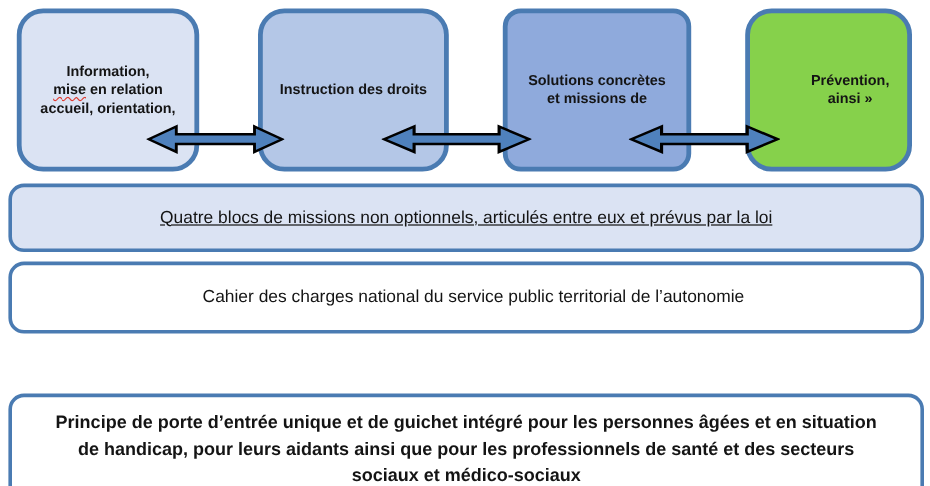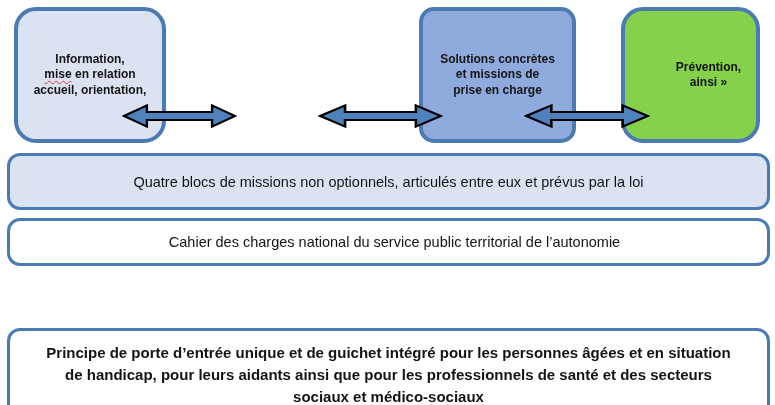--- a/index.html
+++ b/index.html
@@ -53,44 +53,48 @@
     left:7px;width:763px;
     border:3.5px solid var(--border-blue);
     border-radius:13px;
     box-sizing:border-box;
     background:#ffffff;
     display:flex;align-items:center;justify-content:center;
     text-align:center;
     font-size:14.5px;
     padding:0 28px;
   }
-  .bar-1{top:153px;height:57px;background:#dbe3f3;}
-  .bar-2{top:218px;height:48px;padding-left:40px;}
+  .bar-1{top:153px;height:57px;background:#dbe3f3;text-decoration:underline;}
+  .bar-2{top:218px;height:60px;padding-left:40px;}
   .bar-3{top:274px;height:47px;}
   .bar-4{top:328px;height:94px;font-weight:bold;font-size:15px;line-height:1.45;}
 </style>
 </head>
 <body>
 
 <div class="canvas">
 
   <div class="mbox box-1">
     <div class="box-text">
       <div>Information,</div>
       <div><span class="squiggle">mise</span> <span>en relation</span></div>
       <div>accueil, orientation,</div>
     </div>
   </div>
 
+  <div class="mbox box-2">
+    <div class="box-text">
+      <div>Instruction des droits</div>
+    </div>
+  </div>
 
   <div class="mbox box-3">
     <div class="box-text">
       <div>Solutions concrètes</div>
       <div>et missions de</div>
-      <div>prise en charge</div>
     </div>
   </div>
 
   <div class="mbox box-4">
     <div class="box-text">
       <div>Prévention,</div>
       <div>ainsi »</div>
     </div>
   </div>
 

